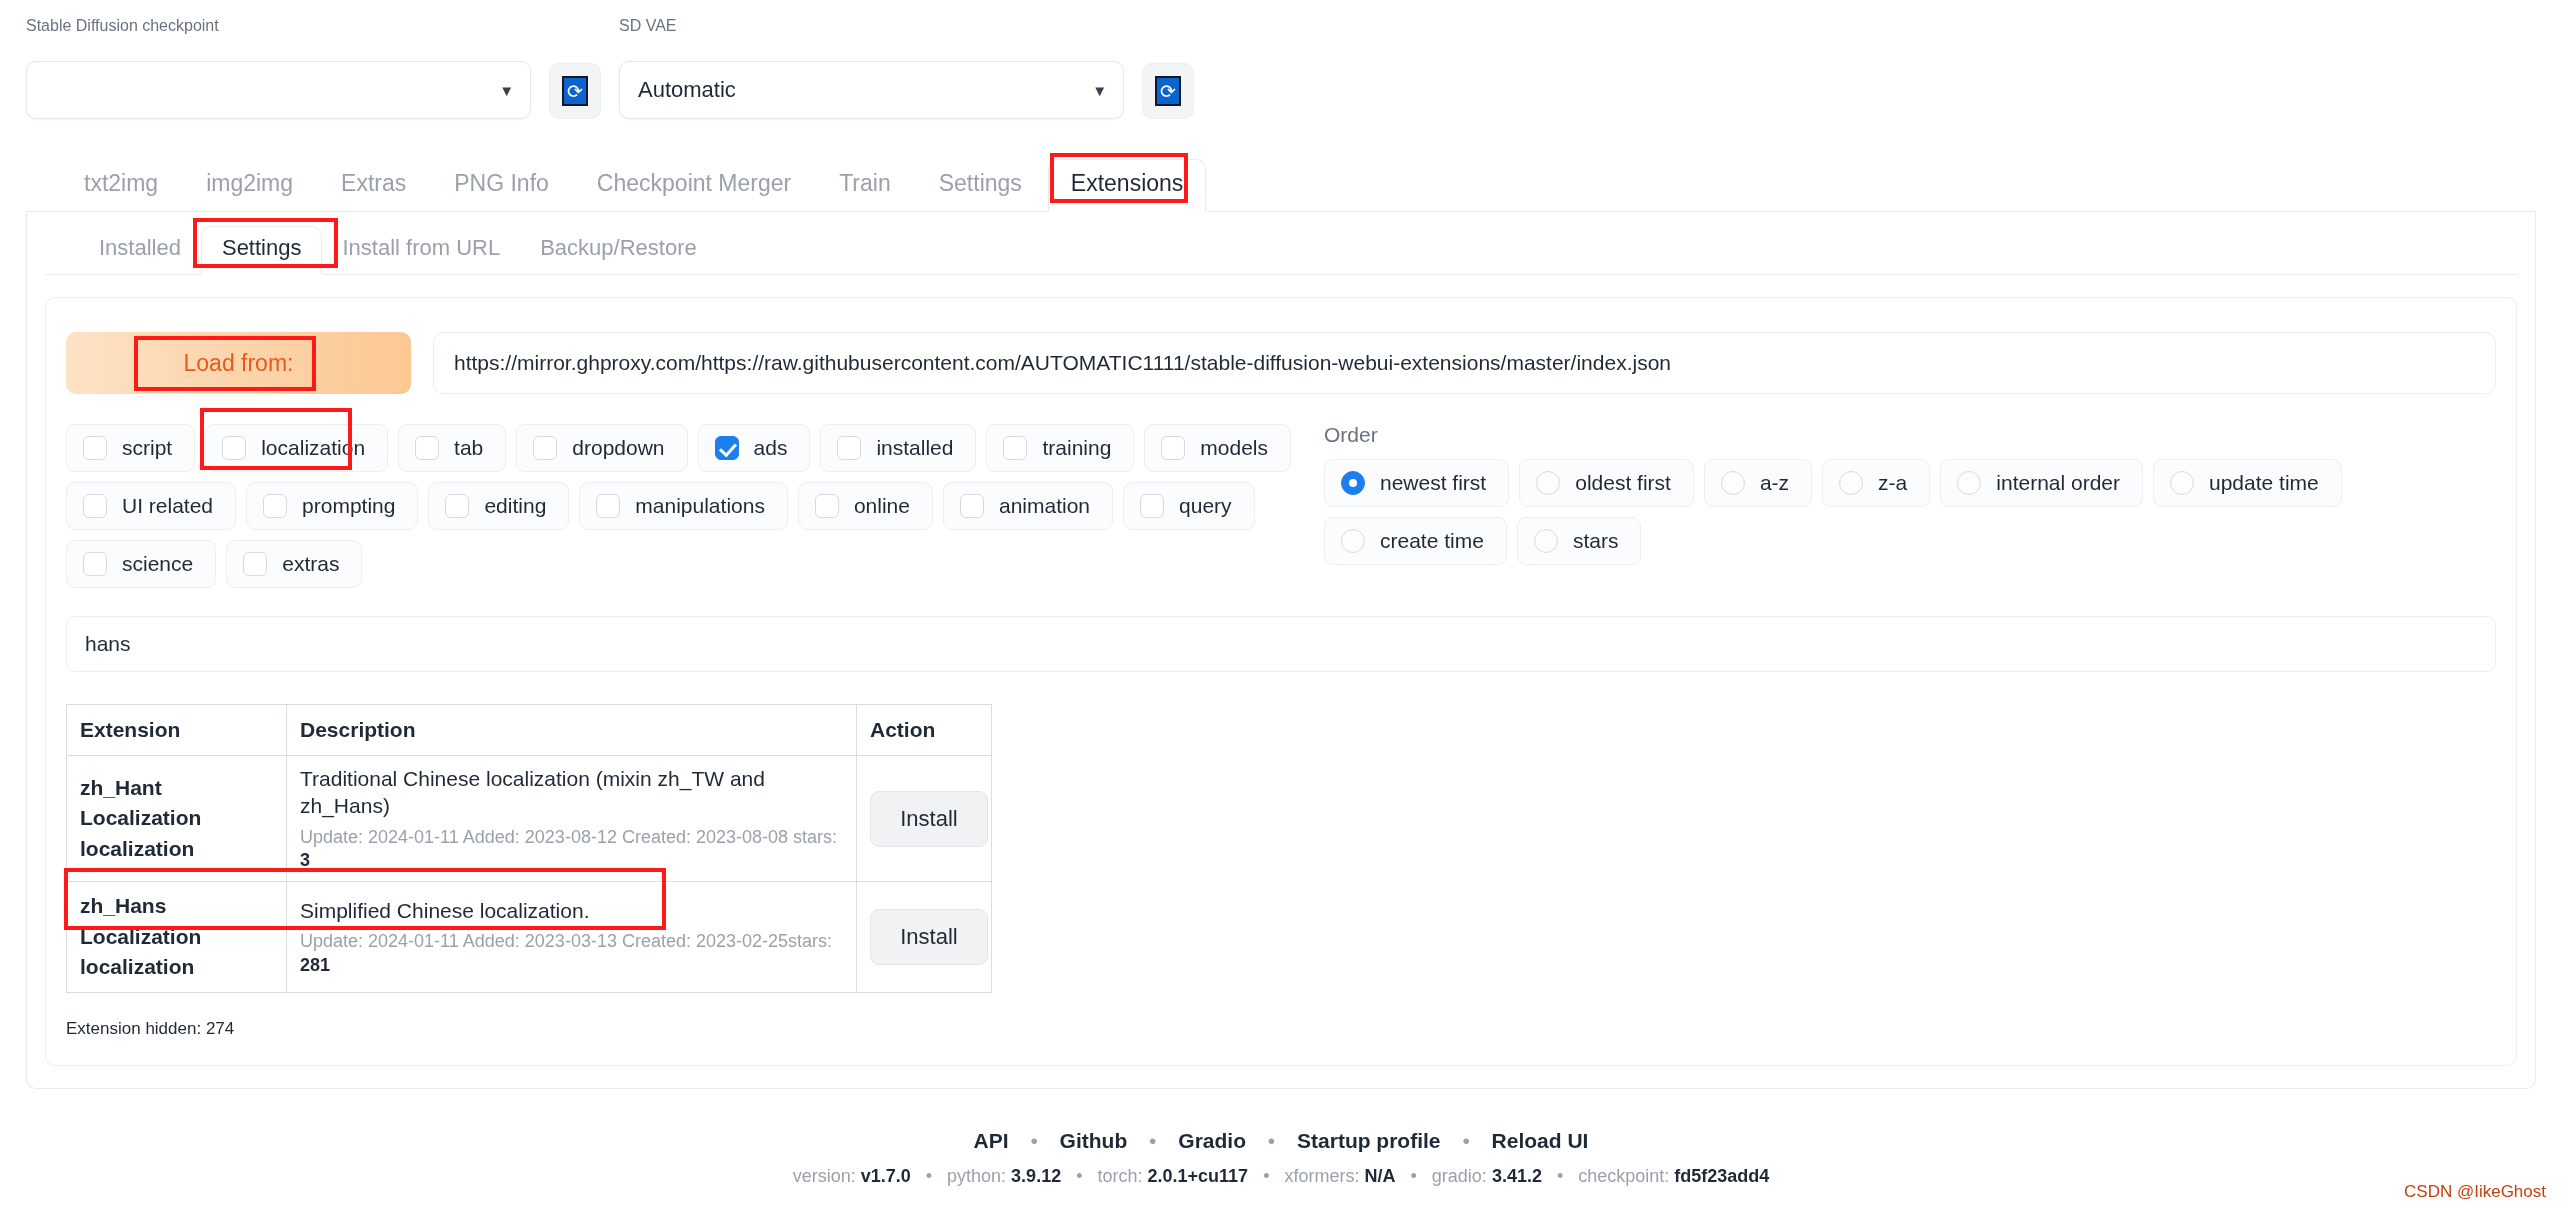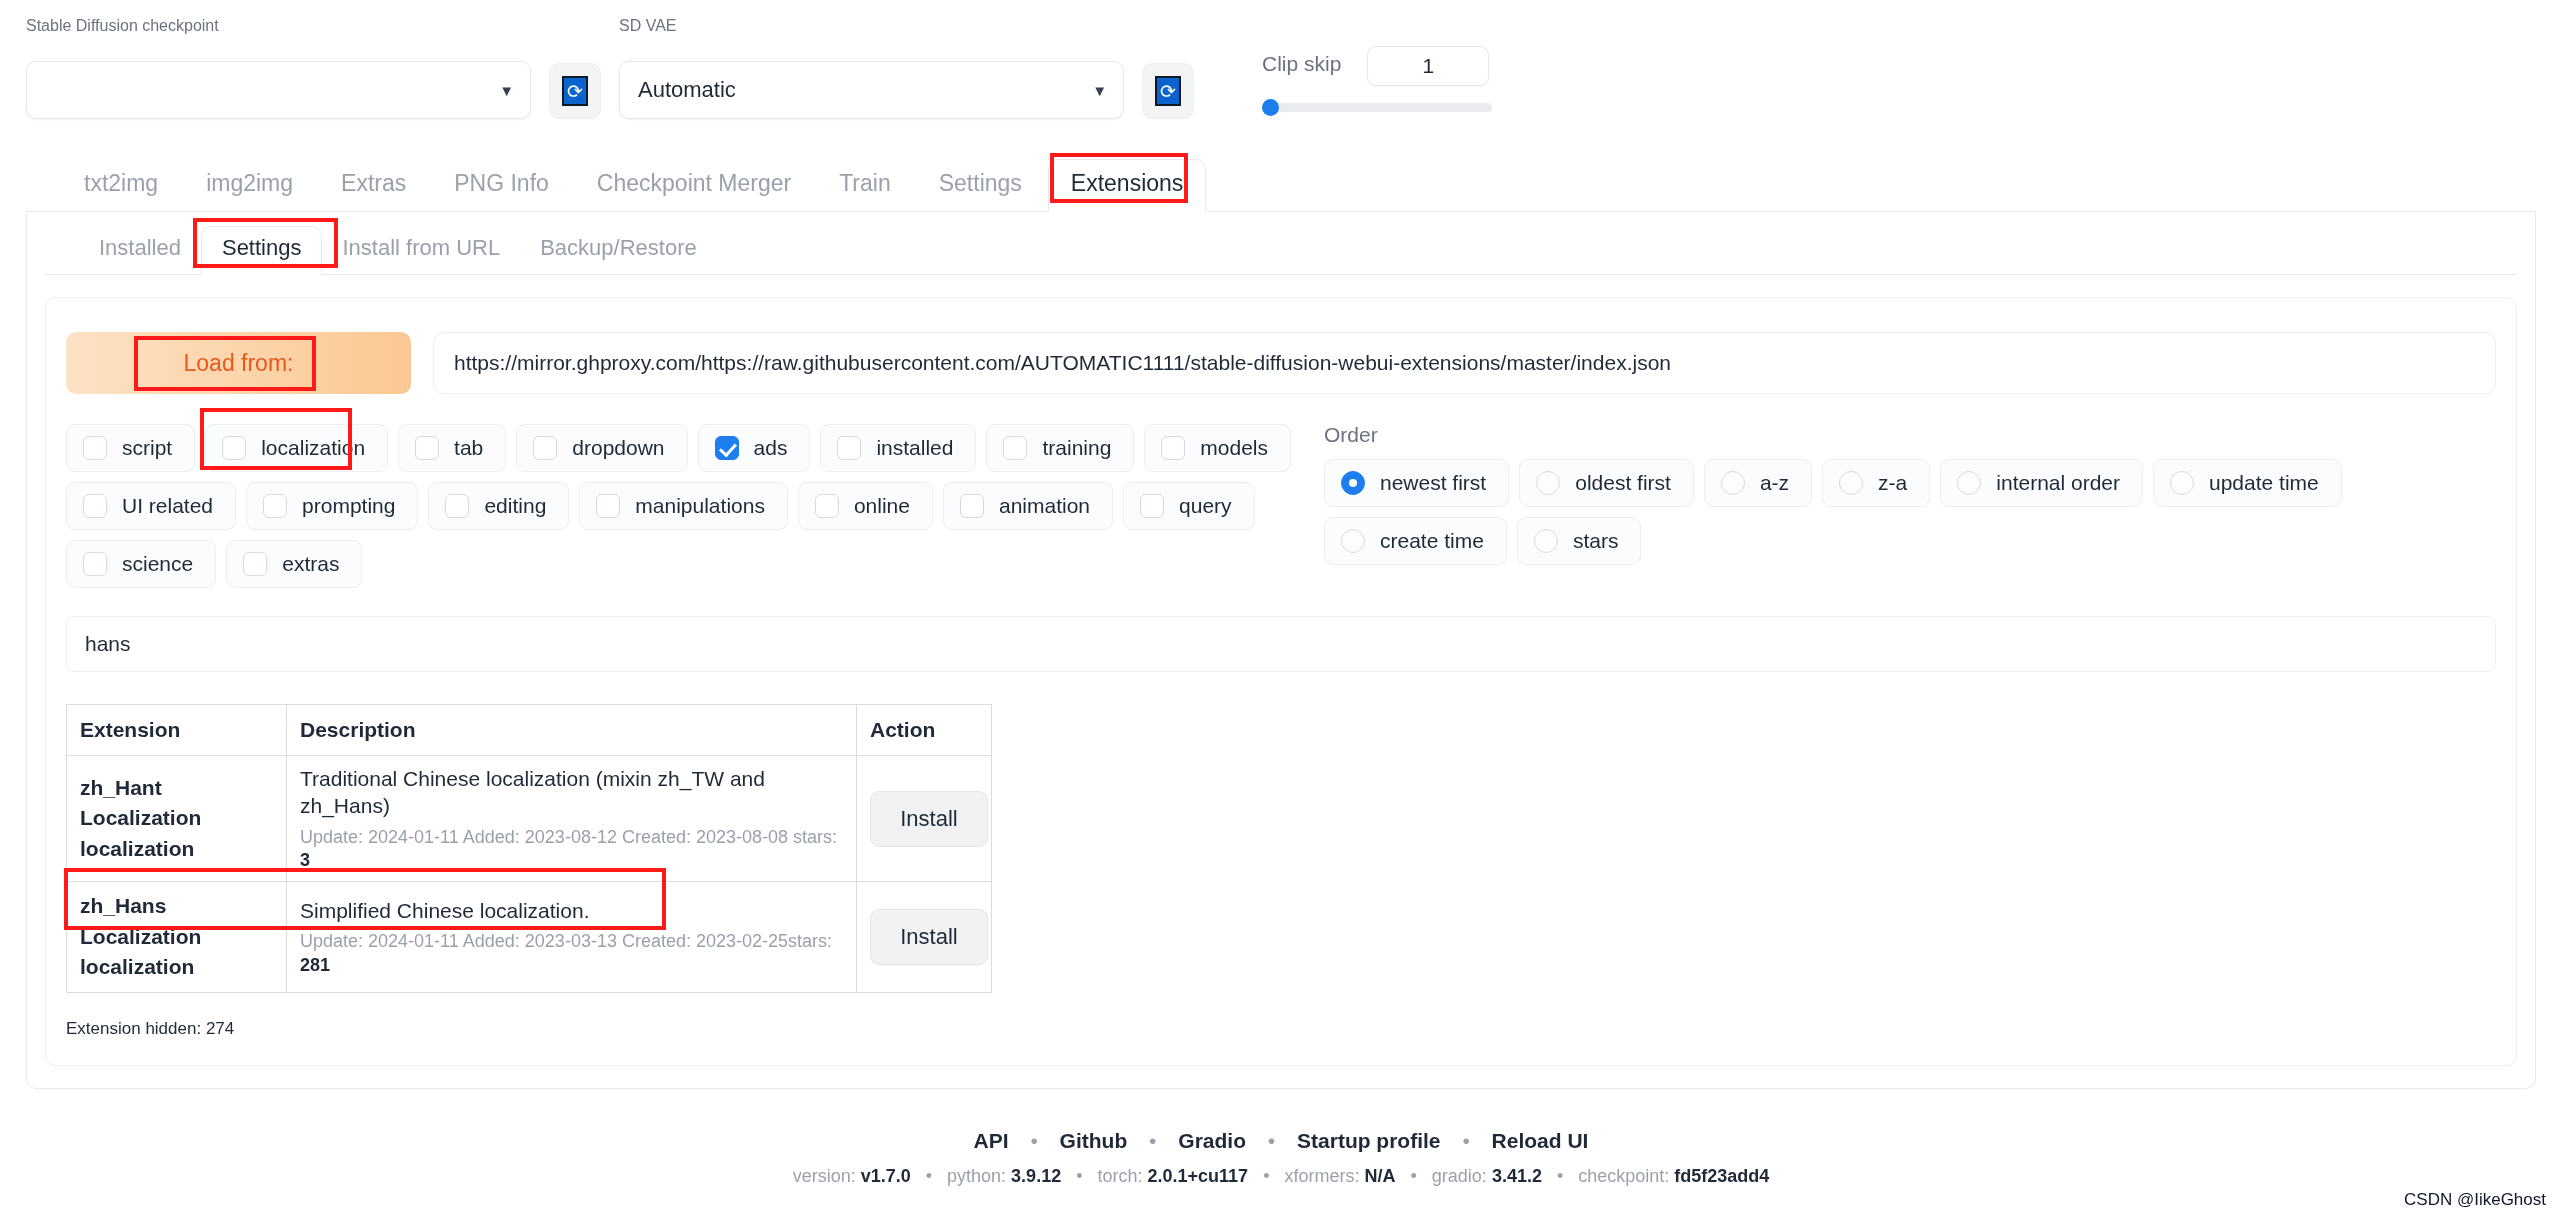--- a/index.html
+++ b/index.html
@@ -331,23 +331,23 @@
   }
   .footer-ver {
     margin-top: 13px;
     font-size: 18px; color: #9aa1ab;
   }
   .footer-ver b { color: #1f2937; }
   .footer-ver .dot { padding: 0 10px; }
 
   .watermark {
     position: absolute;
-    right: 16px; bottom: 2px;
+    right: 16px; bottom: 10px;
     font-size: 17px;
-    color: #0f172a;
+    color: #c2410c;
   }
 </style>
 </head>
 <body>
 
 <div class="page">
 
   <div class="topbar">
 
     <div class="field-block">
@@ -366,30 +366,20 @@
       <div class="dropdown" id="vae-dropdown">
         <span>Automatic</span>
         <span class="caret">▼</span>
       </div>
     </div>
 
     <div class="refresh-btn">
       <span class="refresh-glyph">⟳</span>
     </div>
 
-    <div class="clip-block">
-      <div class="clip-row">
-        <div class="clip-label">Clip skip</div>
-        <div class="clip-number">1</div>
-      </div>
-      <div class="slider-wrap">
-        <div class="slider-track"></div>
-        <div class="slider-thumb"></div>
-      </div>
-    </div>
 
   </div>
 
   <div class="main-tabs">
     <div class="main-tab">txt2img</div>
     <div class="main-tab">img2img</div>
     <div class="main-tab">Extras</div>
     <div class="main-tab">PNG Info</div>
     <div class="main-tab">Checkpoint Merger</div>
     <div class="main-tab">Train</div>

